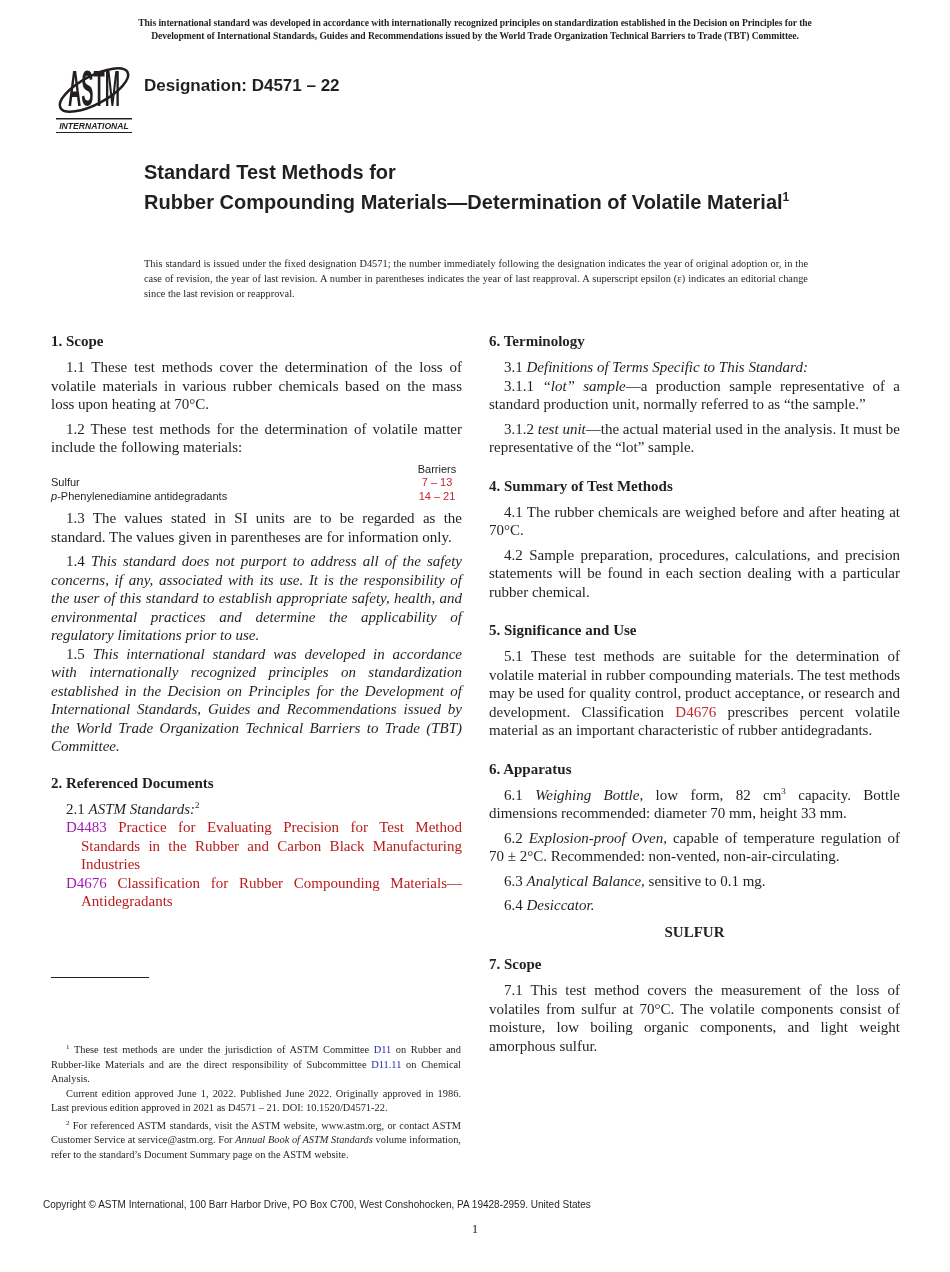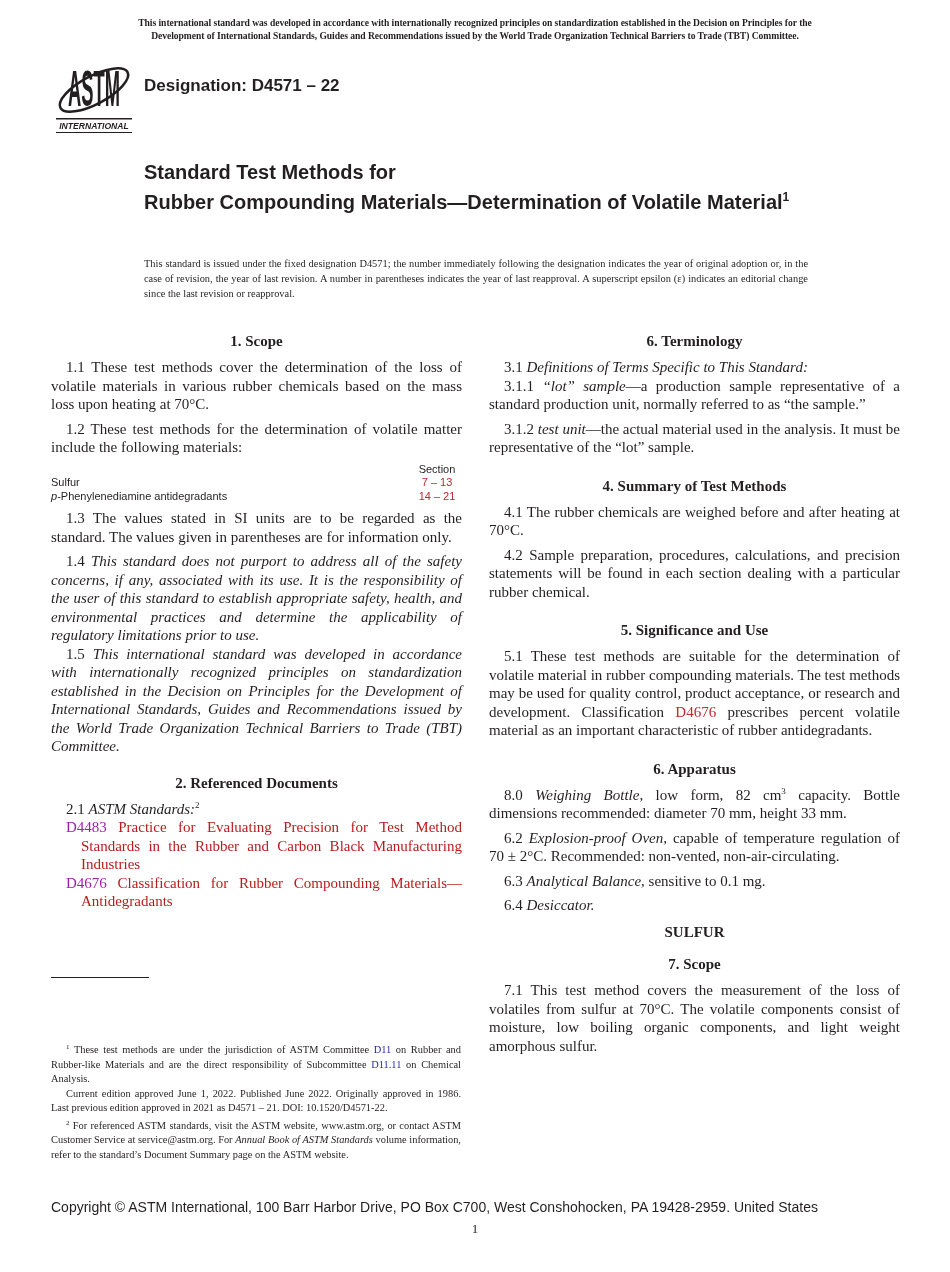--- a/index.html
+++ b/index.html
@@ -6,40 +6,40 @@
   body { width: 950px; height: 1272px; position: relative; overflow: hidden; color: #231f20; font-family: "Liberation Serif", serif; }
   .notice { position: absolute; top: 16px; left: 40px; width: 870px; text-align: center; font-family: "Liberation Serif", serif; font-weight: bold; font-size: 9.6px; line-height: 13px; letter-spacing: -0.05px; }
   .logo { position: absolute; top: 56px; left: 52px; width: 84px; height: 80px; }
   .designation { position: absolute; top: 76px; left: 144px; font-family: "Liberation Sans", sans-serif; font-weight: bold; font-size: 17px; }
   .title { position: absolute; top: 160px; left: 144px; width: 720px; font-family: "Liberation Sans", sans-serif; font-weight: bold; font-size: 20px; line-height: 25px; }
   .title sup { font-size: 12px; vertical-align: 8px; }
   .issue-note { position: absolute; top: 256px; left: 144px; width: 664px; font-size: 10.4px; line-height: 15.2px; text-align: justify; }
   .col { position: absolute; width: 411px; font-size: 15px; line-height: 18.5px; }
   .col-left { left: 51px; top: 332px; }
   .col-right { left: 489px; top: 332px; }
-  h2 { font-size: 15px; font-weight: bold; margin: 0 0 8px 0; line-height: 18px; text-align: center; }
+  h2 { font-size: 15px; font-weight: bold; margin: 0 0 8px 0; line-height: 18px; }
   p { margin: 0 0 6px 0; text-align: justify; text-indent: 15px; }
   p.tight { margin-bottom: 0; }
   .gap-section { height: 18px; }
   i, .it { font-style: italic; }
   .mat-table { font-family: "Liberation Sans", sans-serif; font-size: 11px; line-height: 13.5px; margin: 6px 0 6px 0; }
   .mat-row { display: flex; justify-content: space-between; }
   .mat-row .sec { width: 50px; text-align: center; color: #c1272d; }
   .mat-head .sec { color: #231f20; }
   .ref { text-indent: -15px; padding-left: 30px; margin: 0; text-align: justify; }
   .ref .code { color: #a21caf; }
   .ref .rtitle { color: #b91c1c; }
   .link-red { color: #c1272d; }
   .link-blue { color: #2a2aa8; }
   .centered { text-align: center; text-indent: 0; font-weight: bold; margin: 8px 0 14px 0; }
   .footnote-rule { position: absolute; left: 51px; top: 977px; width: 98px; height: 1px; background: #231f20; }
   .footnotes { position: absolute; left: 51px; top: 1040px; width: 410px; font-size: 10.4px; line-height: 14.4px; }
   .footnotes p { margin: 0; text-indent: 15px; }
   .footnotes sup { font-size: 7px; }
-  .copyright { position: absolute; left: 51px; top: 1199px; font-family: "Liberation Sans", sans-serif; font-size: 14px; }
+  .copyright { position: absolute; left: 43px; top: 1199px; font-family: "Liberation Sans", sans-serif; font-size: 10px; }
   .page-num { position: absolute; left: 0; width: 950px; top: 1221px; text-align: center; font-size: 13px; }
   sup.s { font-size: 9px; vertical-align: 6px; line-height: 0; }
 </style>
 </head>
 <body>
 
 <div class="notice">
   <div>This international standard was developed in accordance with internationally recognized principles on standardization established in the Decision on Principles for the</div>
   <div>Development of International Standards, Guides and Recommendations issued by the World Trade Organization Technical Barriers to Trade (TBT) Committee.</div>
 </div>
@@ -61,21 +61,21 @@
 
 <div class="issue-note">This standard is issued under the fixed designation D4571; the number immediately following the designation indicates the year of original adoption or, in the case of revision, the year of last revision. A number in parentheses indicates the year of last reapproval. A superscript epsilon (ε) indicates an editorial change since the last revision or reapproval.</div>
 
 <div class="col col-left">
   <h2>1.  Scope</h2>
   <p>1.1  These test methods cover the determination of the loss of volatile materials in various rubber chemicals based on the mass loss upon heating at 70°C.</p>
   <p class="tight">1.2  These test methods for the determination of volatile matter include the following materials:</p>
   <div class="mat-table">
     <div class="mat-row mat-head">
         <span></span>
-        <span class="sec">Section</span>
+        <span class="sec">Barriers</span>
       </div>
     <div class="mat-row">
       <span>Sulfur</span>
       <span class="sec">7 – 13</span>
     </div>
     <div class="mat-row">
       <span><i>p</i><span>-Phenylenediamine antidegradants</span></span>
       <span class="sec">14 – 21</span>
     </div>
   </div>
@@ -109,21 +109,21 @@
   <p><span>3.1.2 </span><i>test unit</i><span>—the actual material used in the analysis. It must be representative of the “lot” sample.</span></p>
   <div class="gap-section" style="height:14px"></div>
   <h2>4.  Summary of Test Methods</h2>
   <p>4.1  The rubber chemicals are weighed before and after heating at 70°C.</p>
   <p>4.2  Sample preparation, procedures, calculations, and precision statements will be found in each section dealing with a particular rubber chemical.</p>
   <div class="gap-section" style="height:14px"></div>
   <h2>5.  Significance and Use</h2>
   <p><span>5.1  These test methods are suitable for the determination of volatile material in rubber compounding materials. The test methods may be used for quality control, product acceptance, or research and development. Classification </span><span class="link-red">D4676</span><span> prescribes percent volatile material as an important characteristic of rubber antidegradants.</span></p>
   <div class="gap-section" style="height:14px"></div>
   <h2>6.  Apparatus</h2>
-  <p><span>8.0 </span><i>Weighing Bottle,</i><span> low form, 82 cm</span><sup class="s">3</sup><span> capacity. Bottle dimensions recommended: diameter 70 mm, height 33 mm.</span></p>
+  <p><span>6.1 </span><i>Weighing Bottle,</i><span> low form, 82 cm</span><sup class="s">3</sup><span> capacity. Bottle dimensions recommended: diameter 70 mm, height 33 mm.</span></p>
   <p><span>6.2 </span><i>Explosion-proof Oven,</i><span> capable of temperature regulation of 70 ± 2°C. Recommended: non-vented, non-air-circulating.</span></p>
   <p><span>6.3 </span><i>Analytical Balance,</i><span> sensitive to 0.1 mg.</span></p>
   <p><span>6.4 </span><i>Desiccator.</i></p>
   <p class="centered">SULFUR</p>
   <h2>7.  Scope</h2>
   <p>7.1  This test method covers the measurement of the loss of volatiles from sulfur at 70°C. The volatile components consist of moisture, low boiling organic components, and light weight amorphous sulfur.</p>
 </div>
 
 <div class="copyright">Copyright © ASTM International, 100 Barr Harbor Drive, PO Box C700, West Conshohocken, PA 19428-2959. United States</div>
 <div class="page-num">1</div>

